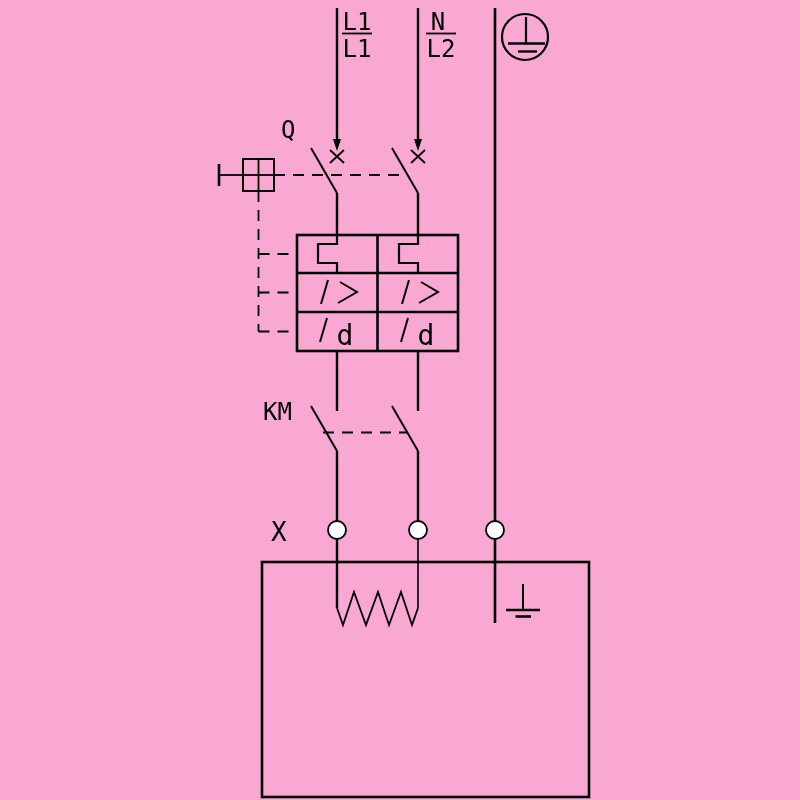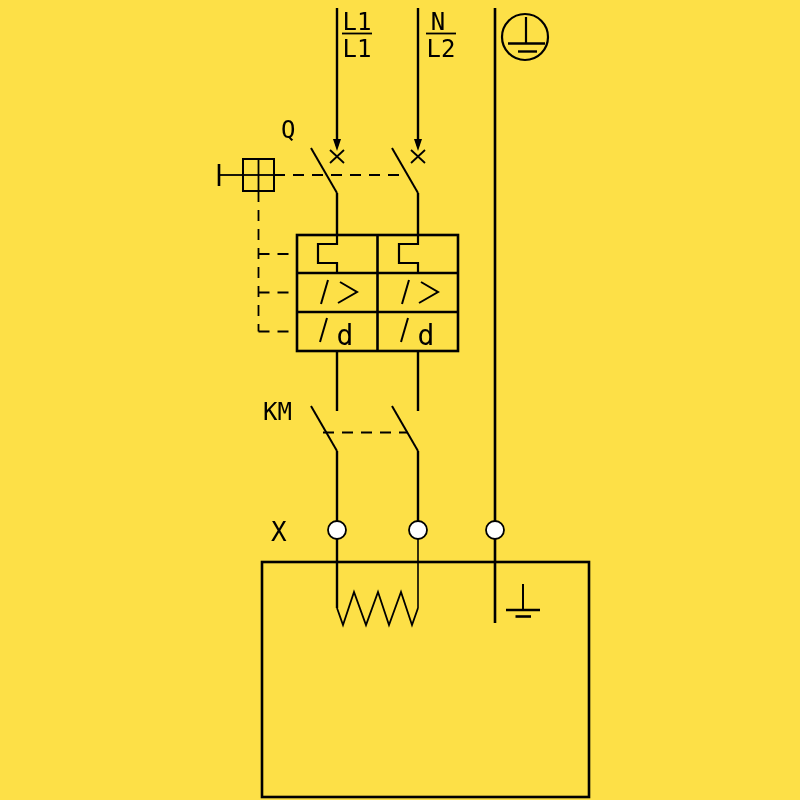--- a/index.html
+++ b/index.html
@@ -5,21 +5,21 @@
   html, body {
     margin: 0;
     padding: 0;
     background: #ffffff;
     font-family: "DejaVu Sans Mono", "Liberation Mono", monospace;
   }
   .canvas {
     position: relative;
     width: 800px;
     height: 800px;
-    background: #fde047;
+    background: #f9a8d4;
     overflow: hidden;
   }
   svg text {
     fill: #000000;
     font-family: "DejaVu Sans Mono", "Liberation Mono", monospace;
   }
   .lbl-24 { font-size: 24px; }
   .lbl-26 { font-size: 26px; }
   .lbl-28 { font-size: 28px; }
 </style>

